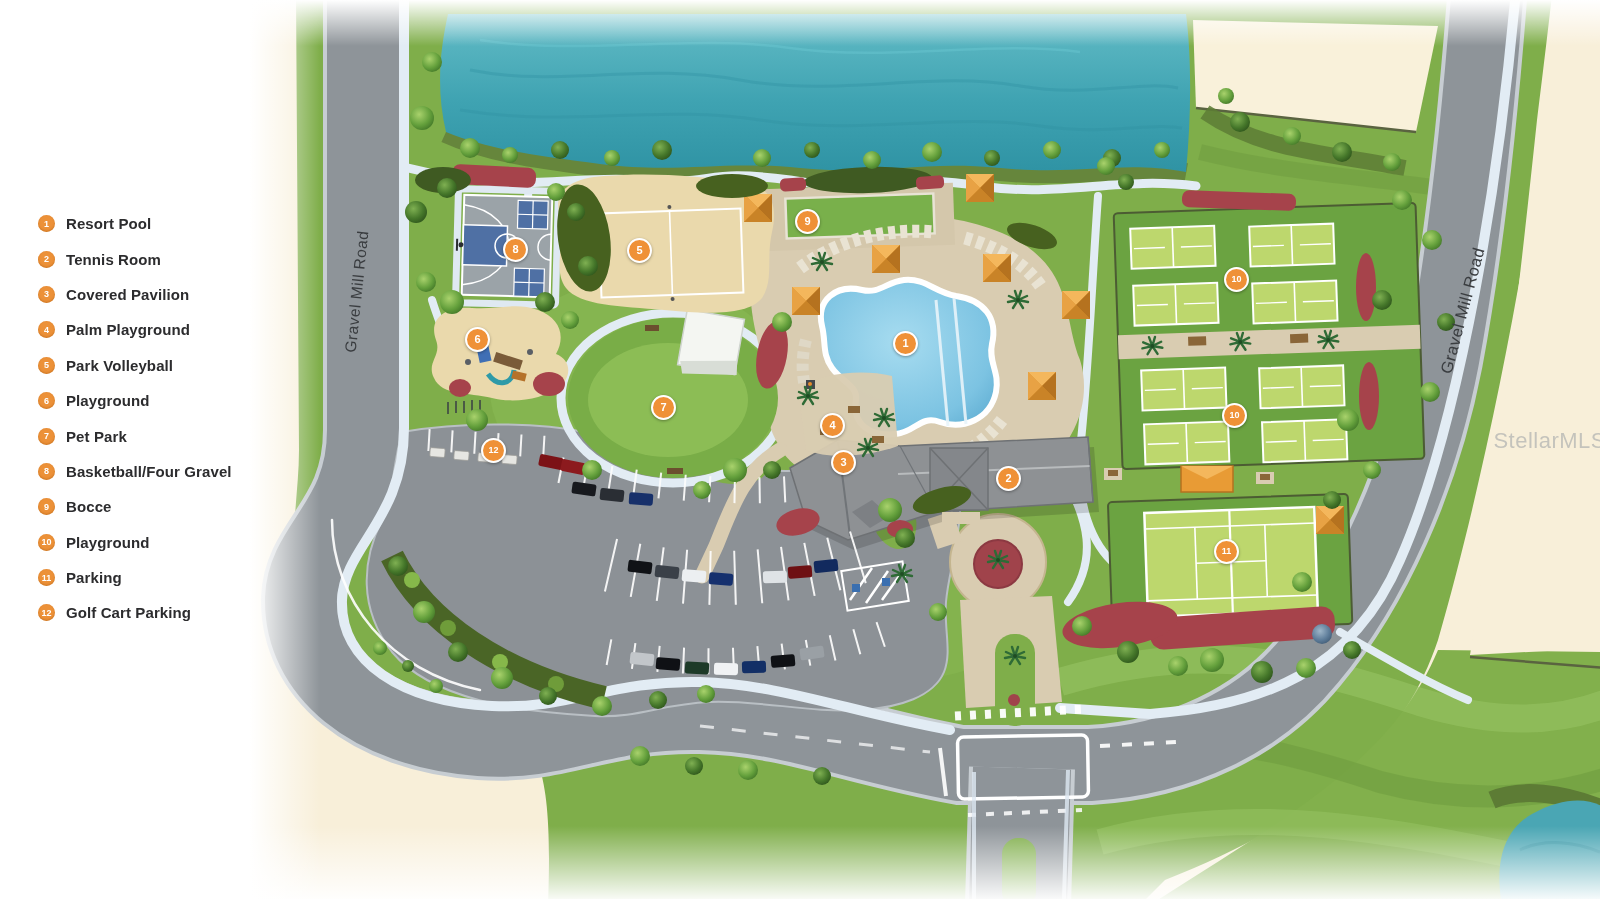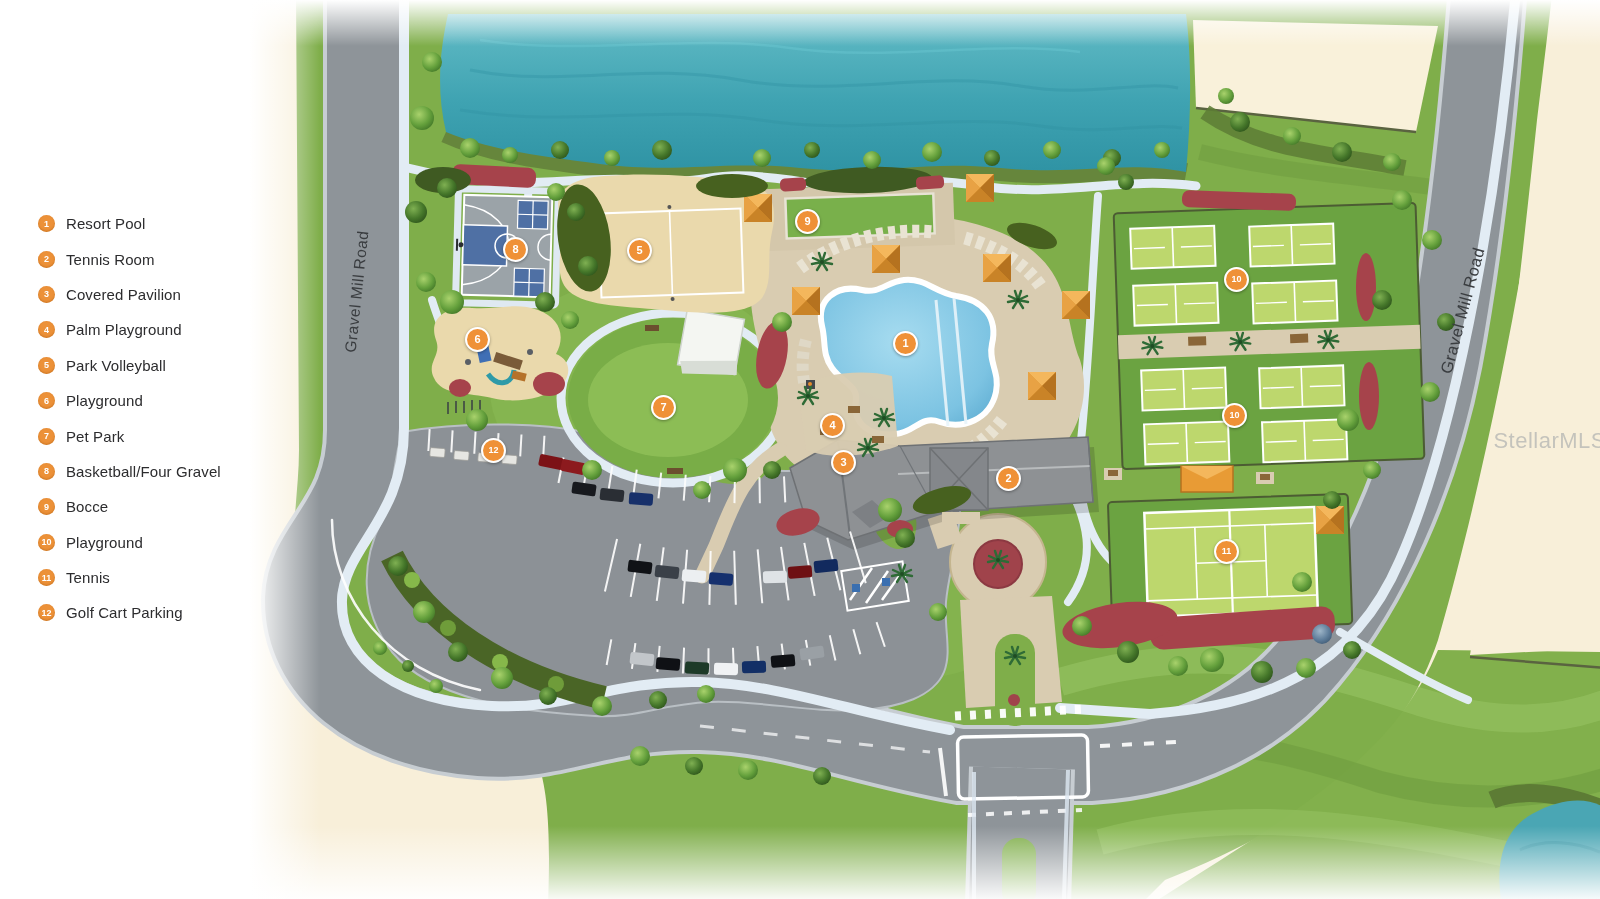--- a/index.html
+++ b/index.html
@@ -6,21 +6,21 @@
   .stage{position:relative;width:1600px;height:899px;overflow:hidden;background:#ffffff;
          font-family:"Liberation Sans",sans-serif;}
   svg.map{position:absolute;left:0;top:0;width:1600px;height:899px;display:block;}
 
   
   .legend{position:absolute;left:38px;top:206px;margin:0;padding:0;list-style:none;z-index:30;}
   .legend li{display:flex;align-items:center;height:35.4px;gap:11px;}
   .lnum{flex:0 0 17px;width:17px;height:17px;border-radius:50%;background:#ec9138;color:#fff;
         font-size:9px;font-weight:700;display:flex;align-items:center;justify-content:center;
         box-shadow:inset 0 -1px 2px rgba(160,80,0,.4);}
-  .llabel{font-size:15px;font-weight:400;color:#2c2c2e;letter-spacing:.1px;white-space:nowrap;}
+  .llabel{font-size:15px;font-weight:700;color:#2c2c2e;letter-spacing:.1px;white-space:nowrap;}
 
   
   .mk{position:absolute;width:21px;height:21px;margin:-12px 0 0 -12px;border-radius:50%;
       background:#ef9137;border:2px solid #ffffff;box-shadow:0 1px 3px rgba(0,0,0,.35);
       color:#fff;font-weight:700;font-size:11px;line-height:21px;text-align:center;z-index:20;}
   .mk.sm{font-size:9px;}
 
   .watermark{position:absolute;right:-6px;top:428px;z-index:25;color:#8d949d;opacity:.48;
              font-size:22px;letter-spacing:.5px;}
 </style>
@@ -540,21 +540,21 @@
   <li>
     <span class="lnum">9</span>
     <span class="llabel">Bocce</span>
       </li>
   <li>
     <span class="lnum">10</span>
     <span class="llabel">Playground</span>
       </li>
   <li>
     <span class="lnum">11</span>
-    <span class="llabel">Tennis</span>
+    <span class="llabel">Parking</span>
       </li>
   <li>
     <span class="lnum">12</span>
     <span class="llabel">Golf Cart Parking</span>
       </li>
 </ul>
 
 <div class="watermark">StellarMLS</div>
 
 </div>

